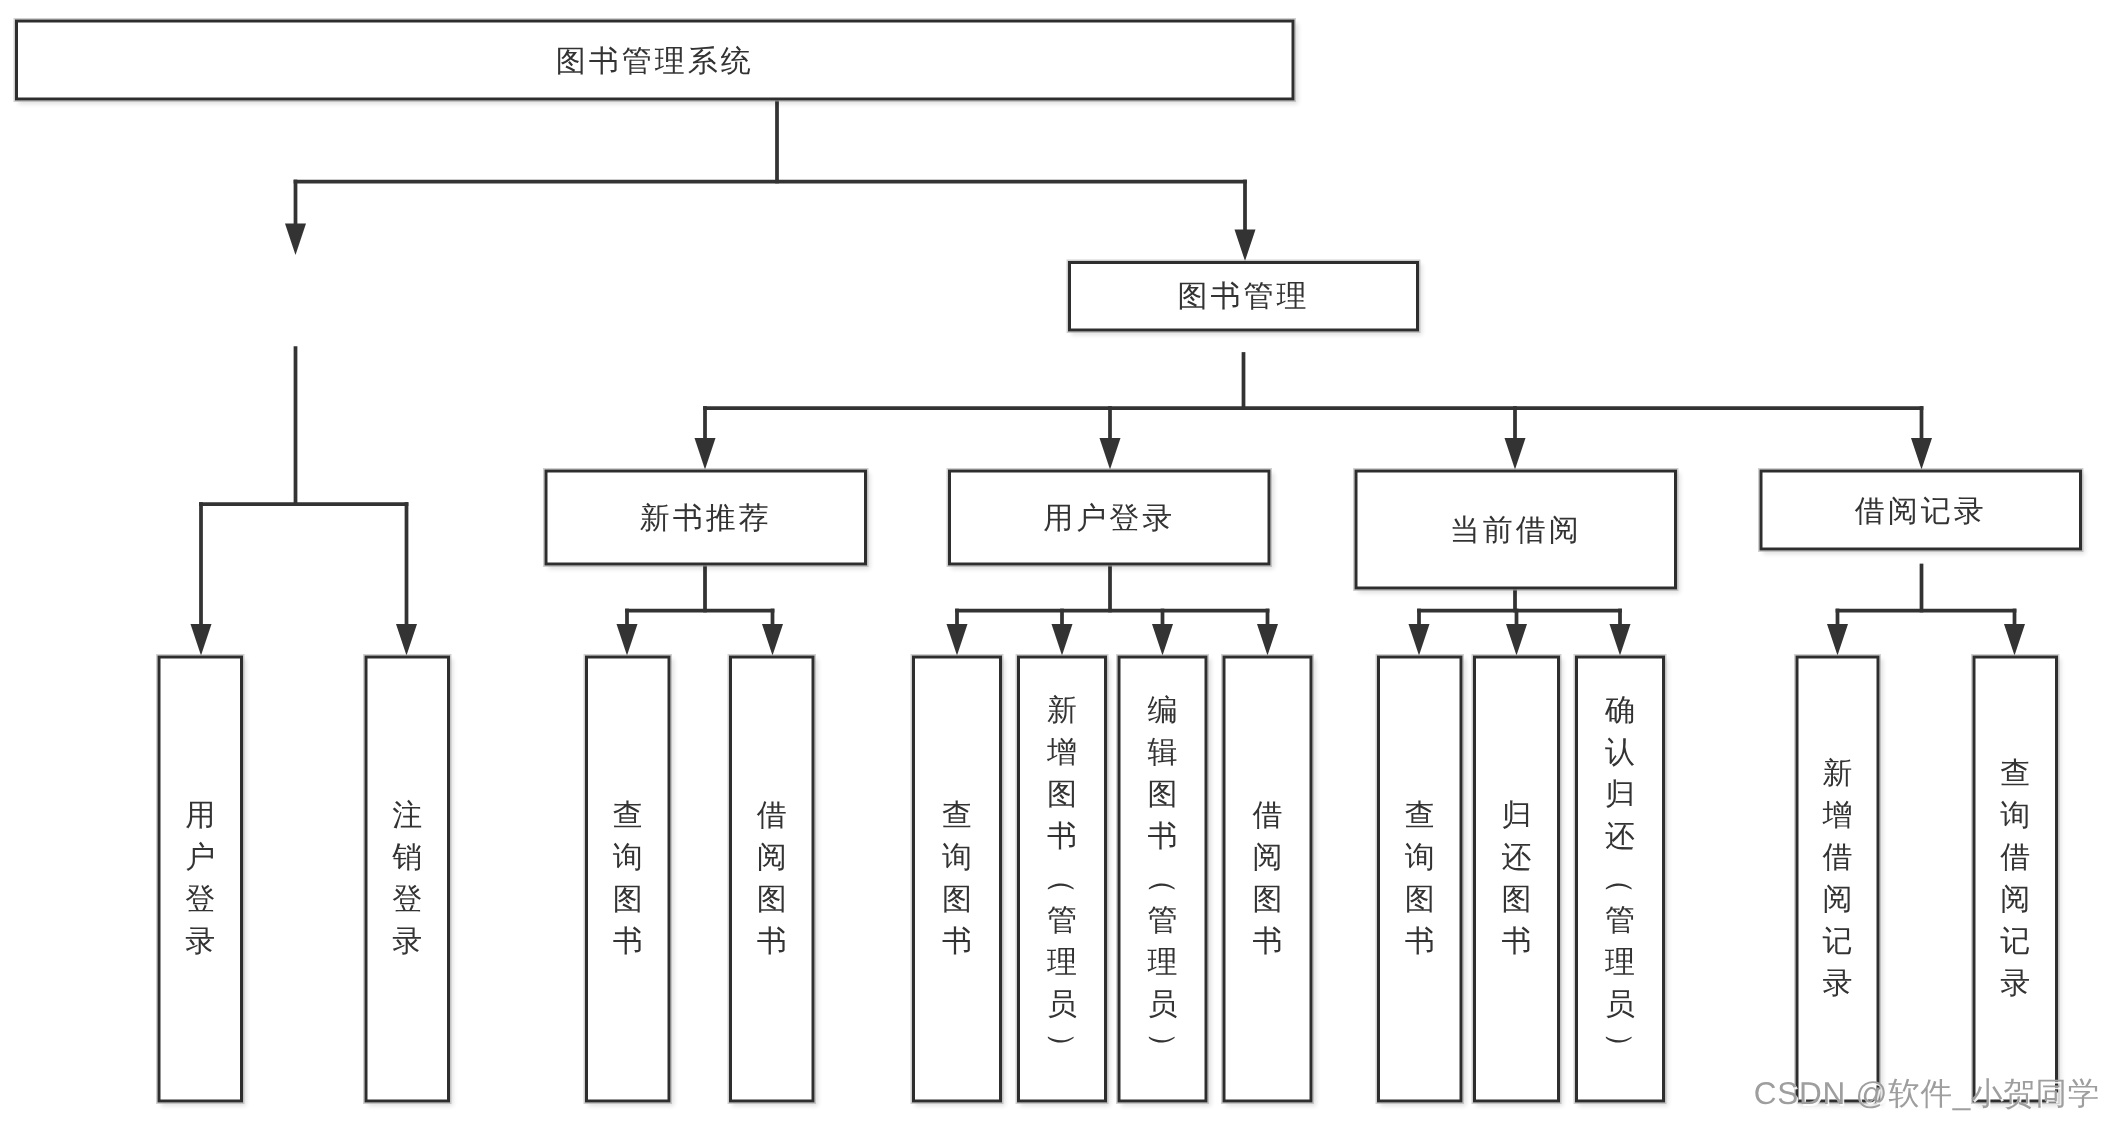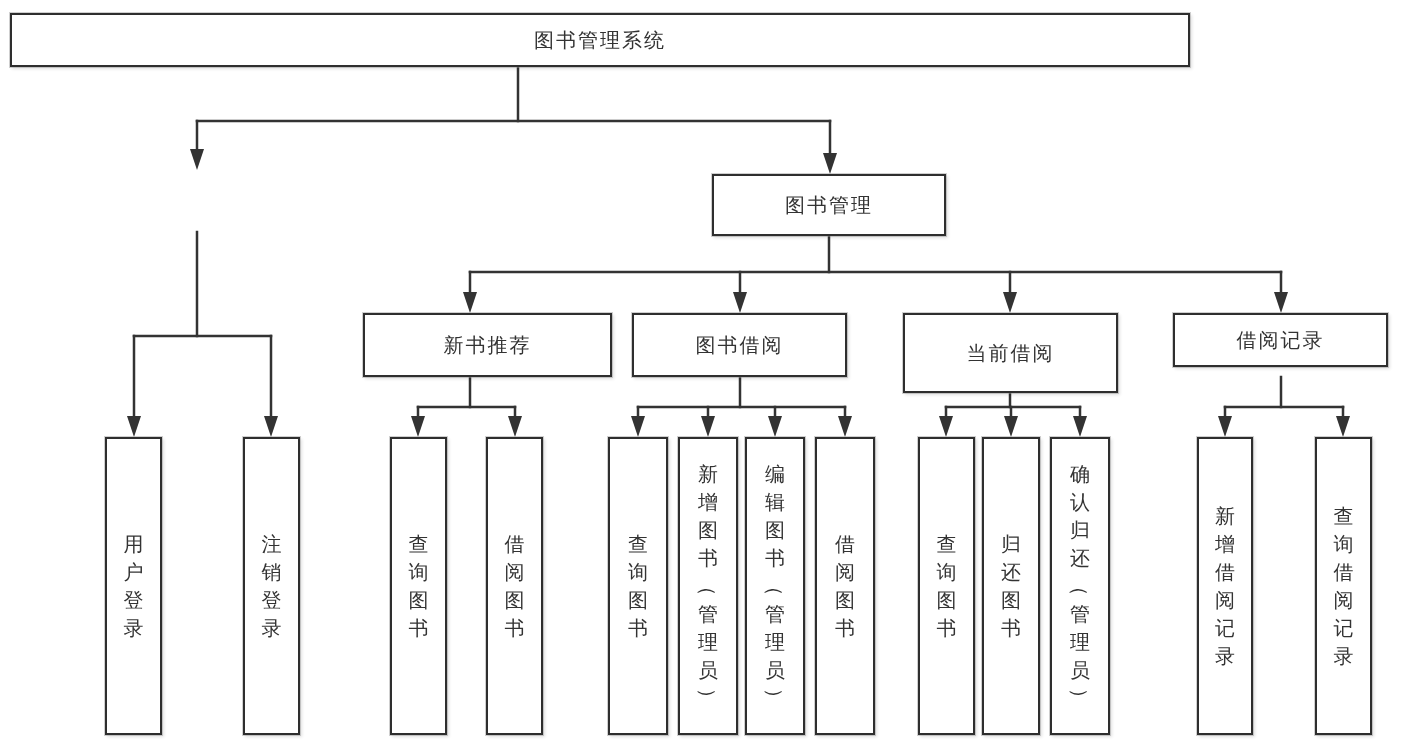--- a/index.html
+++ b/index.html
@@ -122,33 +122,33 @@
       <polygon points="768,416 782,416 775,437"></polygon>
       <polygon points="838,416 852,416 845,437"></polygon>
       <polygon points="939,416 953,416 946,437"></polygon>
       <polygon points="1004,416 1018,416 1011,437"></polygon>
       <polygon points="1073,416 1087,416 1080,437"></polygon>
       <polygon points="1218,416 1232,416 1225,437"></polygon>
       <polygon points="1336,416 1350,416 1343,437"></polygon>
     </g>
   </svg>
 
-  <div class="node" style="left:10px;top:13px;width:1180px;height:54px">
+  <div class="node" style="left:10px;top:13px;width:853px;height:54px">
     <span class="label">图书管理系统</span>
   </div>
 
-  <div class="node" style="left:712px;top:174px;width:234px;height:62px">
+  <div class="node" style="left:712px;top:174px;width:234px;height:47px">
     <span class="label">图书管理</span>
   </div>
 
-  <div class="node" style="left:363px;top:313px;width:249px;height:64px">
+  <div class="node" style="left:363px;top:313px;width:215px;height:64px">
     <span class="label">新书推荐</span>
   </div>
   <div class="node" style="left:632px;top:313px;width:215px;height:64px">
-    <span class="label">图书借阅</span>
+    <span class="label">用户登录</span>
   </div>
   <div class="node" style="left:903px;top:313px;width:215px;height:80px">
     <span class="label">当前借阅</span>
   </div>
   <div class="node" style="left:1173px;top:313px;width:215px;height:54px">
     <span class="label">借阅记录</span>
   </div>
 
   <div class="node leaf" style="left:105px;top:437px;width:57px;height:298px">
       <span class="vchar">用</span>
@@ -245,13 +245,14 @@
     </div>
   <div class="node leaf" style="left:1315px;top:437px;width:57px;height:298px">
       <span class="vchar">查</span>
       <span class="vchar">询</span>
       <span class="vchar">借</span>
       <span class="vchar">阅</span>
       <span class="vchar">记</span>
       <span class="vchar">录</span>
     </div>
 
+  <div class="watermark">CSDN @软件_小贺同学</div>
 </div>
 
 </body></html>

